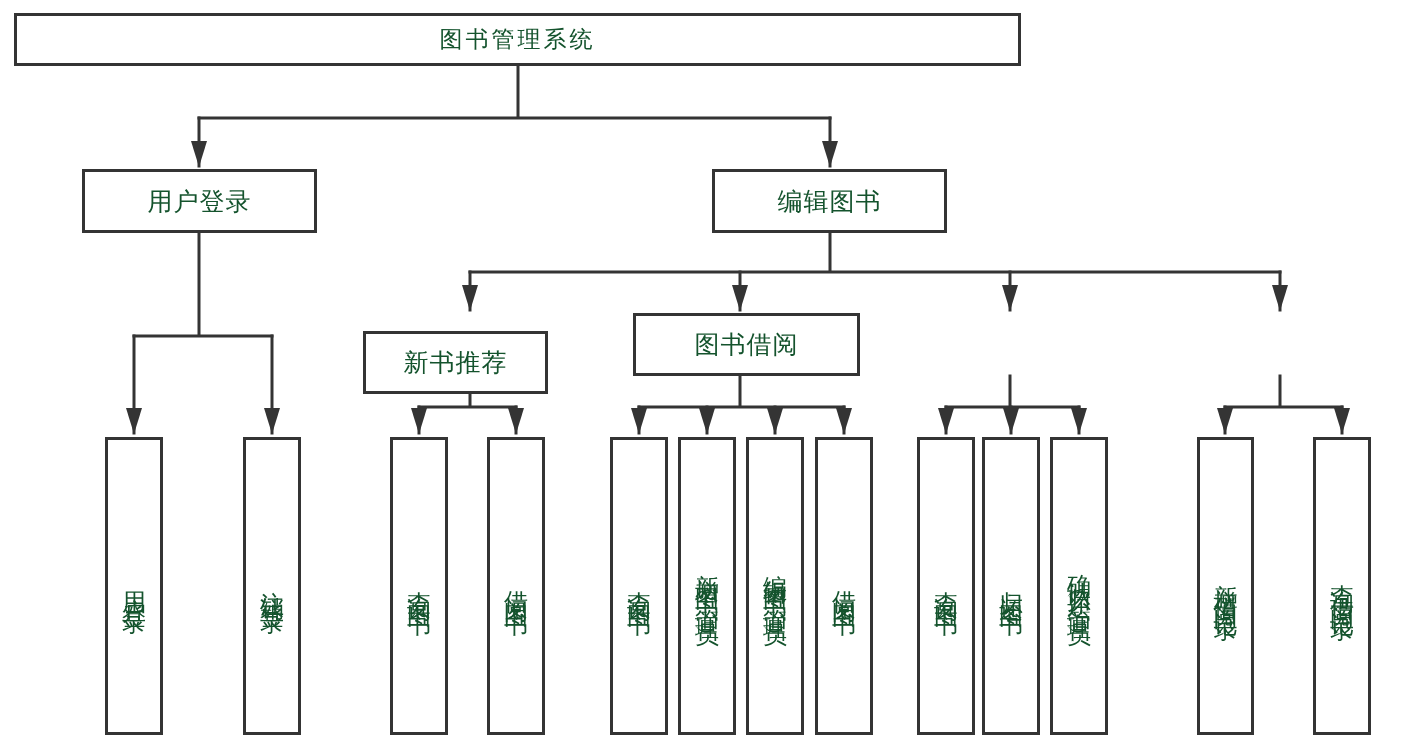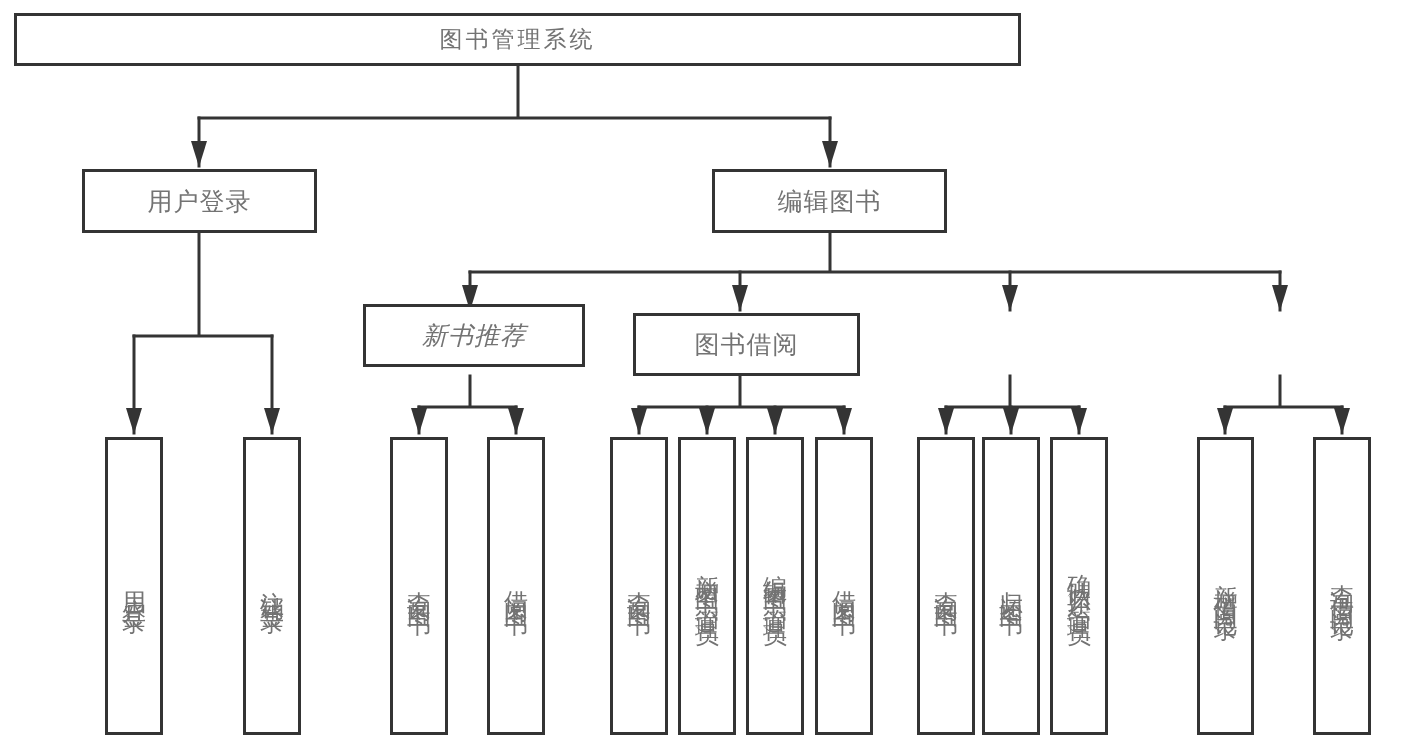--- a/index.html
+++ b/index.html
@@ -22,21 +22,21 @@
     z-index: 1;
   }
   .box {
     position: absolute;
     box-sizing: border-box;
     border: 3px solid #343434;
     background: #ffffff;
     display: flex;
     align-items: center;
     justify-content: center;
-    color: #737373;
+    color: #14532d;
     z-index: 2;
   }
   .hbox {
     font-size: 25px;
     letter-spacing: 1px;
     white-space: nowrap;
   }
   .rootbox {
     font-size: 23px;
     letter-spacing: 3px;
@@ -106,21 +106,21 @@
       <line x1="1225" y1="407" x2="1225" y2="433" marker-end="url(#arrow)"></line>
       <line x1="1342" y1="407" x2="1342" y2="433" marker-end="url(#arrow)"></line>
     </g>
   </svg>
 
   <div class="box hbox rootbox" style="left:14px; top:13px; width:1007px; height:53px;">图书管理系统</div>
 
   <div class="box hbox" style="left:82px; top:169px; width:235px; height:64px;">用户登录</div>
   <div class="box hbox" style="left:712px; top:169px; width:235px; height:64px;">编辑图书</div>
 
-  <div class="box hbox" style="left:363px; top:304px; width:222px; height:63px;font-style:italic;">新书推荐</div>
+  <div class="box hbox" style="left:363px; top:331px; width:185px; height:63px;">新书推荐</div>
   <div class="box hbox" style="left:633px; top:313px; width:227px; height:63px;">图书借阅</div>
 
   <div class="box vbox" style="left:105px; top:437px; width:58px; height:298px;">用户登录</div>
   <div class="box vbox" style="left:243px; top:437px; width:58px; height:298px;">注销登录</div>
 
   <div class="box vbox" style="left:390px; top:437px; width:58px; height:298px;">查询图书</div>
   <div class="box vbox" style="left:487px; top:437px; width:58px; height:298px;">借阅图书</div>
 
   <div class="box vbox" style="left:610px; top:437px; width:58px; height:298px;">查询图书</div>
   <div class="box vbox" style="left:678px; top:437px; width:58px; height:298px;">新增图书（管理员）</div>

